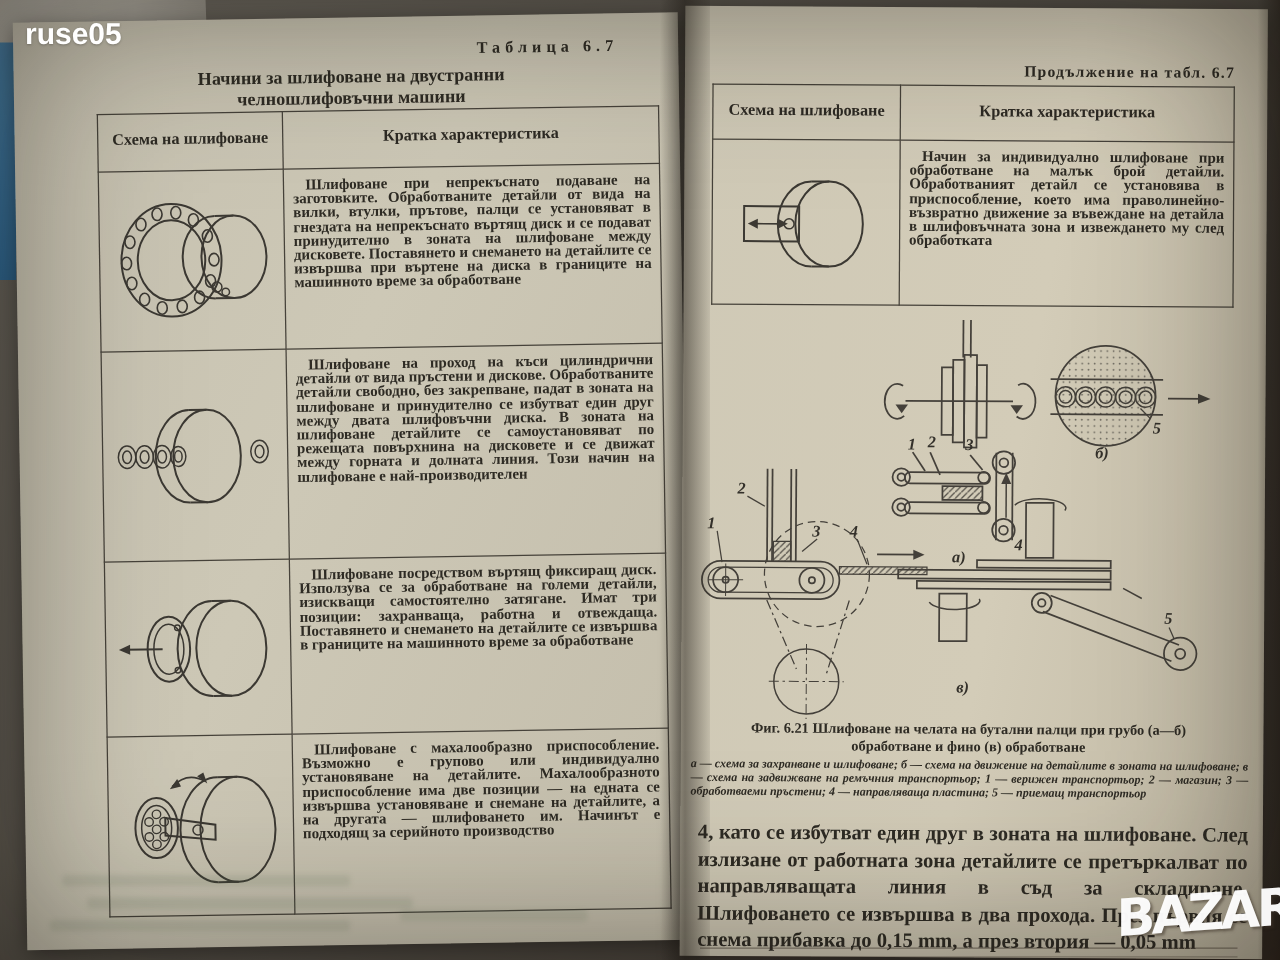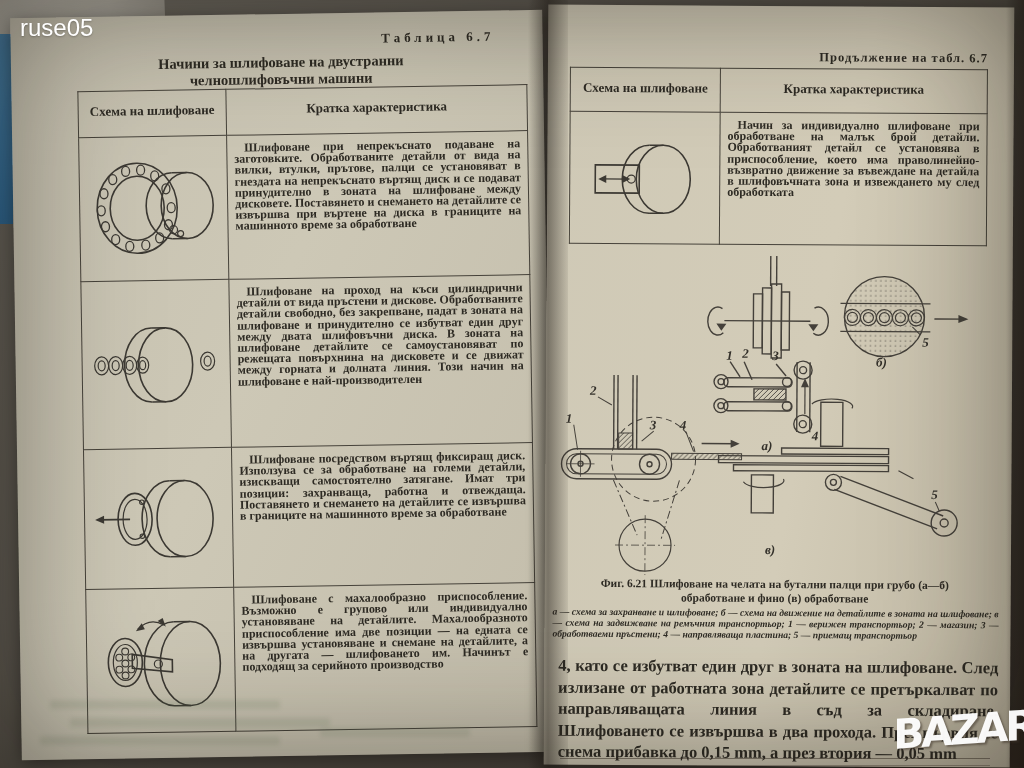--- a/index.html
+++ b/index.html
@@ -44,21 +44,21 @@
   
   #fig-6-21{position:absolute;left:8px;top:248px;width:450px;height:322px;}
   .fig-caption{position:absolute;top:572px;left:10px;width:440px;text-align:center;
       font-weight:bold;font-size:11.5px;line-height:13.5px;}
   .fig-legend{position:absolute;top:601px;left:8px;width:446px;text-align:justify;
       font-weight:bold;font-size:9.6px;line-height:11px;font-style:italic;}
   .body-par{position:absolute;top:650px;left:14px;width:440px;text-align:justify;
       font-weight:bold;font-size:16.5px;line-height:21.5px;}
   
   .wm-user{position:absolute;left:20px;top:14px;z-index:10;color:#fff;
-      font-family:"Liberation Sans",sans-serif;font-weight:normal;font-size:24px;
+      font-family:"Liberation Sans",sans-serif;font-weight:bold;font-size:24px;
       text-shadow:0 1px 2px rgba(0,0,0,.25);}
   .wm-logo{position:absolute;left:893px;top:706px;z-index:10;color:rgba(255,255,255,.96);
       font-family:"DejaVu Sans",sans-serif;font-weight:bold;font-size:41px;letter-spacing:-3px;
       transform:rotate(-4deg) skewX(-4deg);text-shadow:2px 2px 2px rgba(60,50,40,.5);}
   
   .smudge{position:absolute;background:rgba(95,115,85,.14);filter:blur(2px);border-radius:3px;z-index:1;}
   svg.diag{display:block;margin:0 auto;}
   svg text{font-family:"Liberation Serif",serif;font-style:italic;font-weight:bold;fill:#33302a;}
 </style>
 </head>

